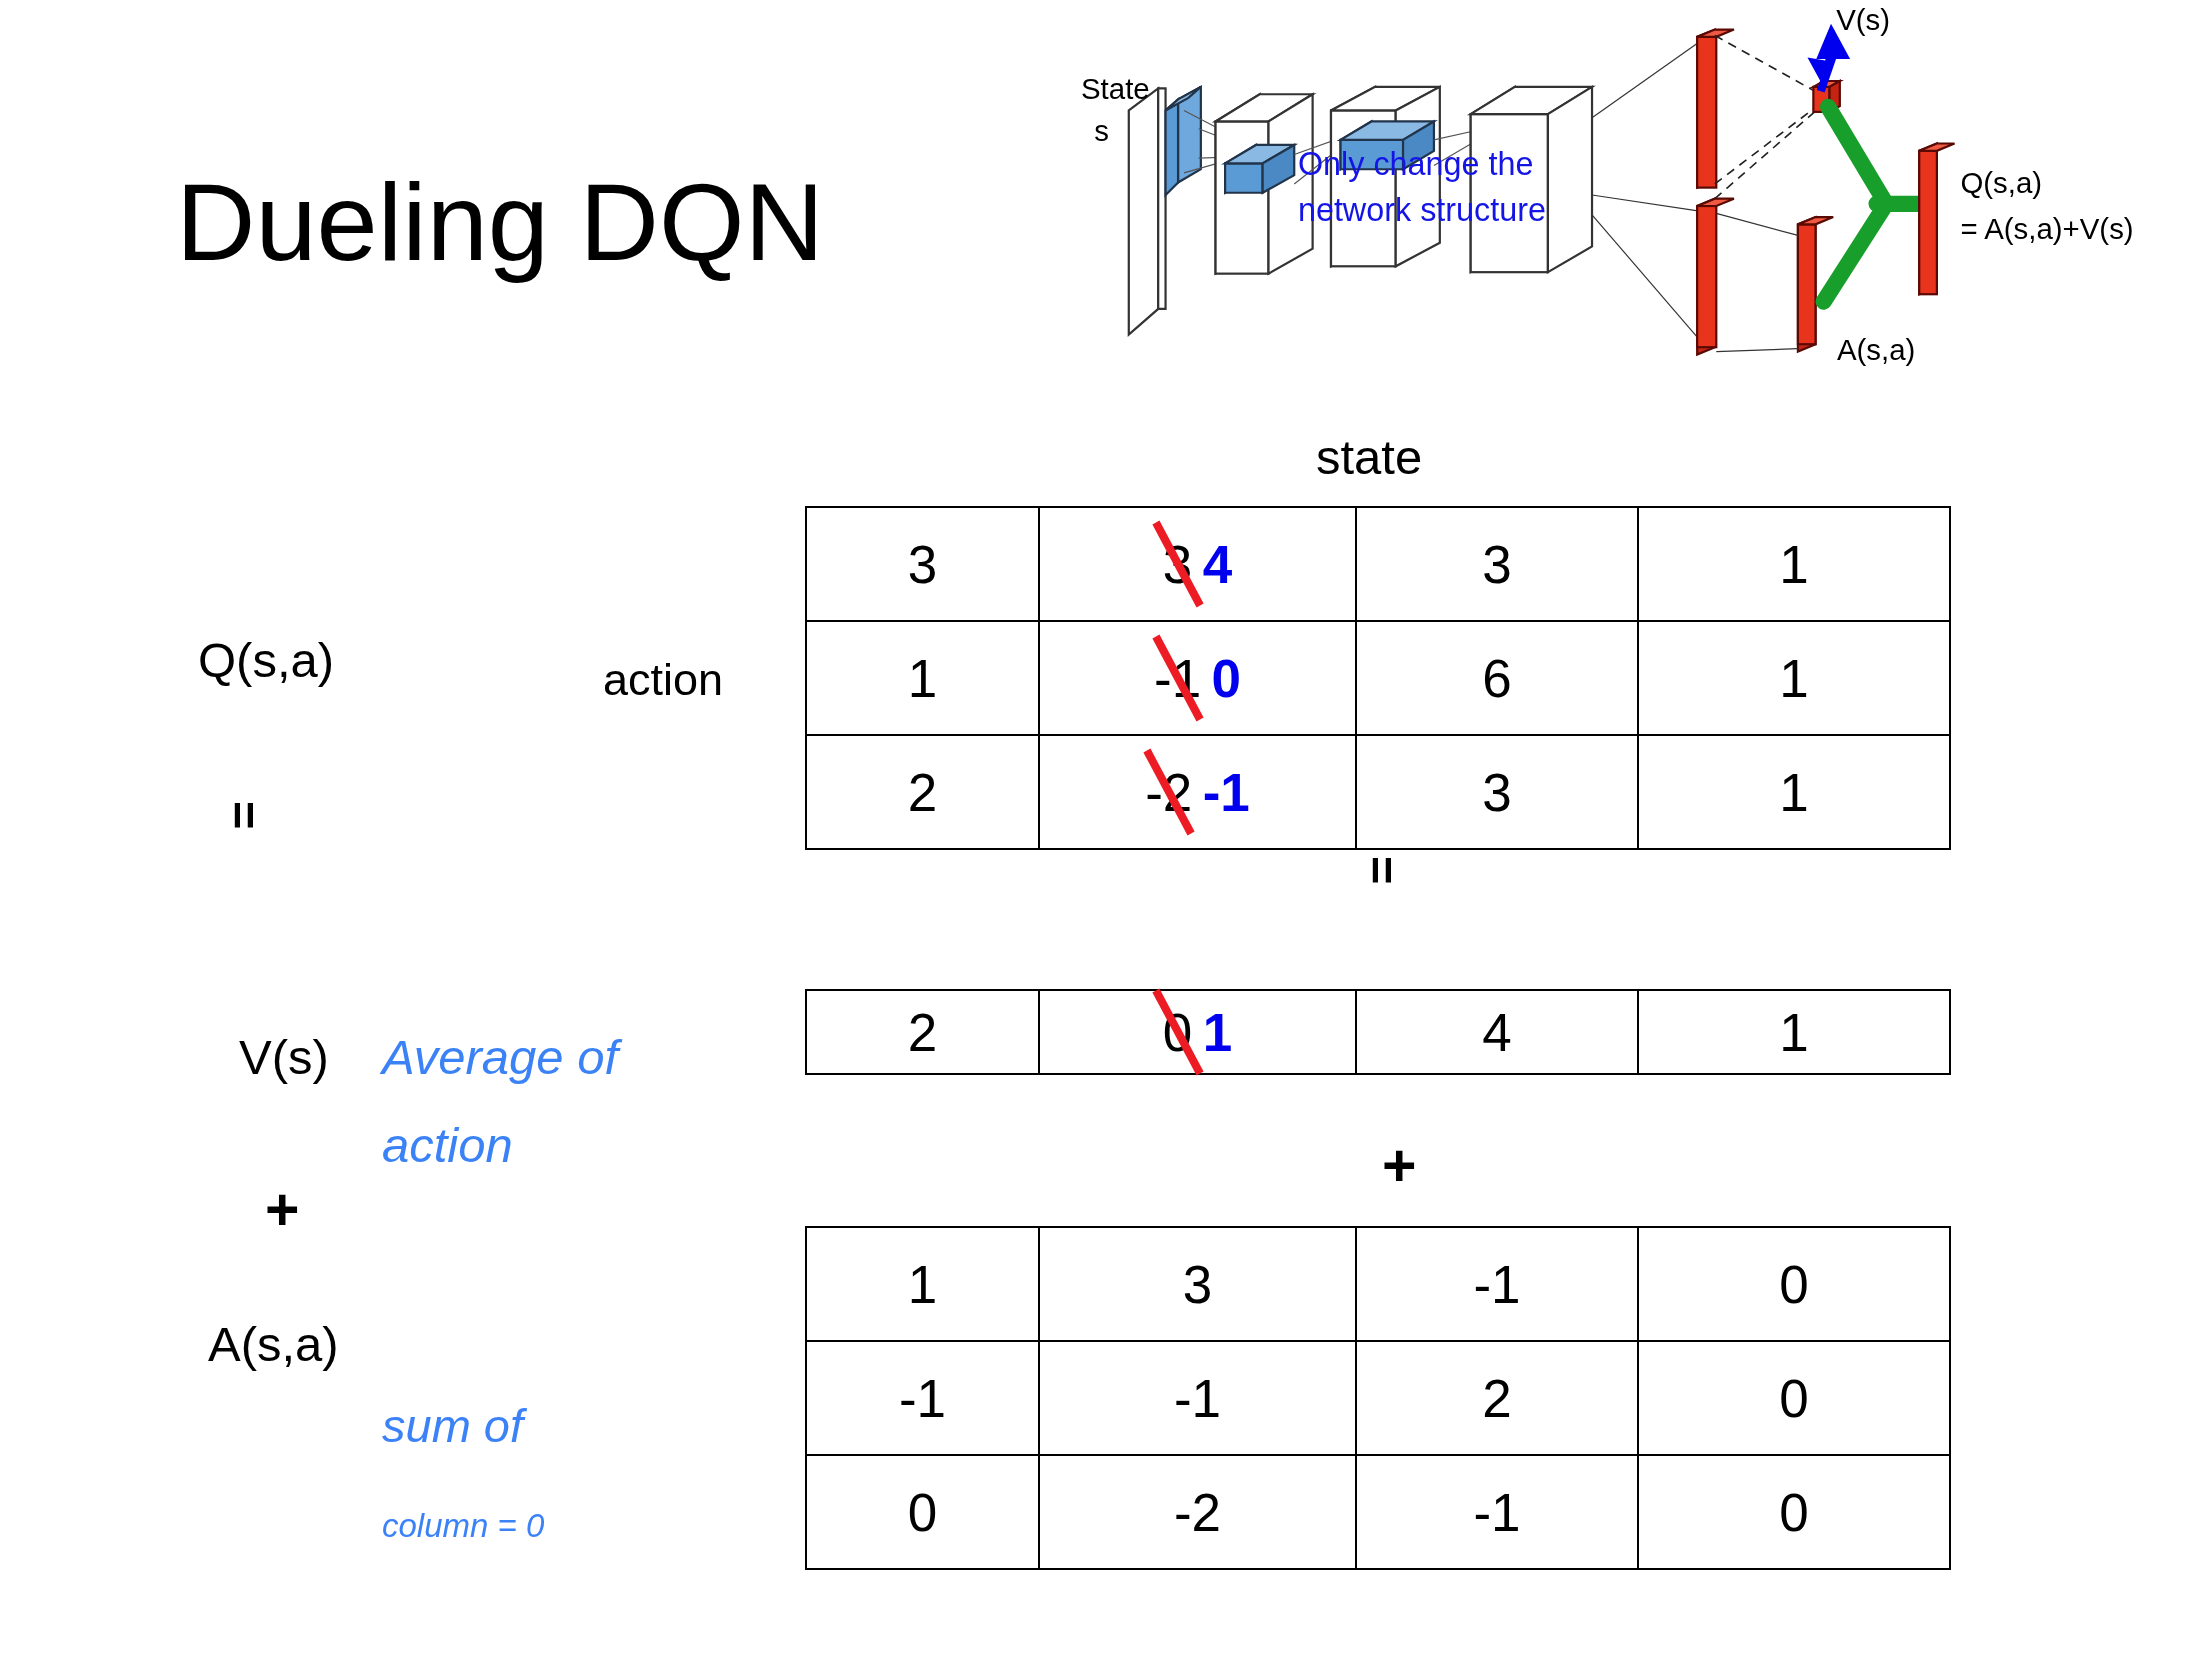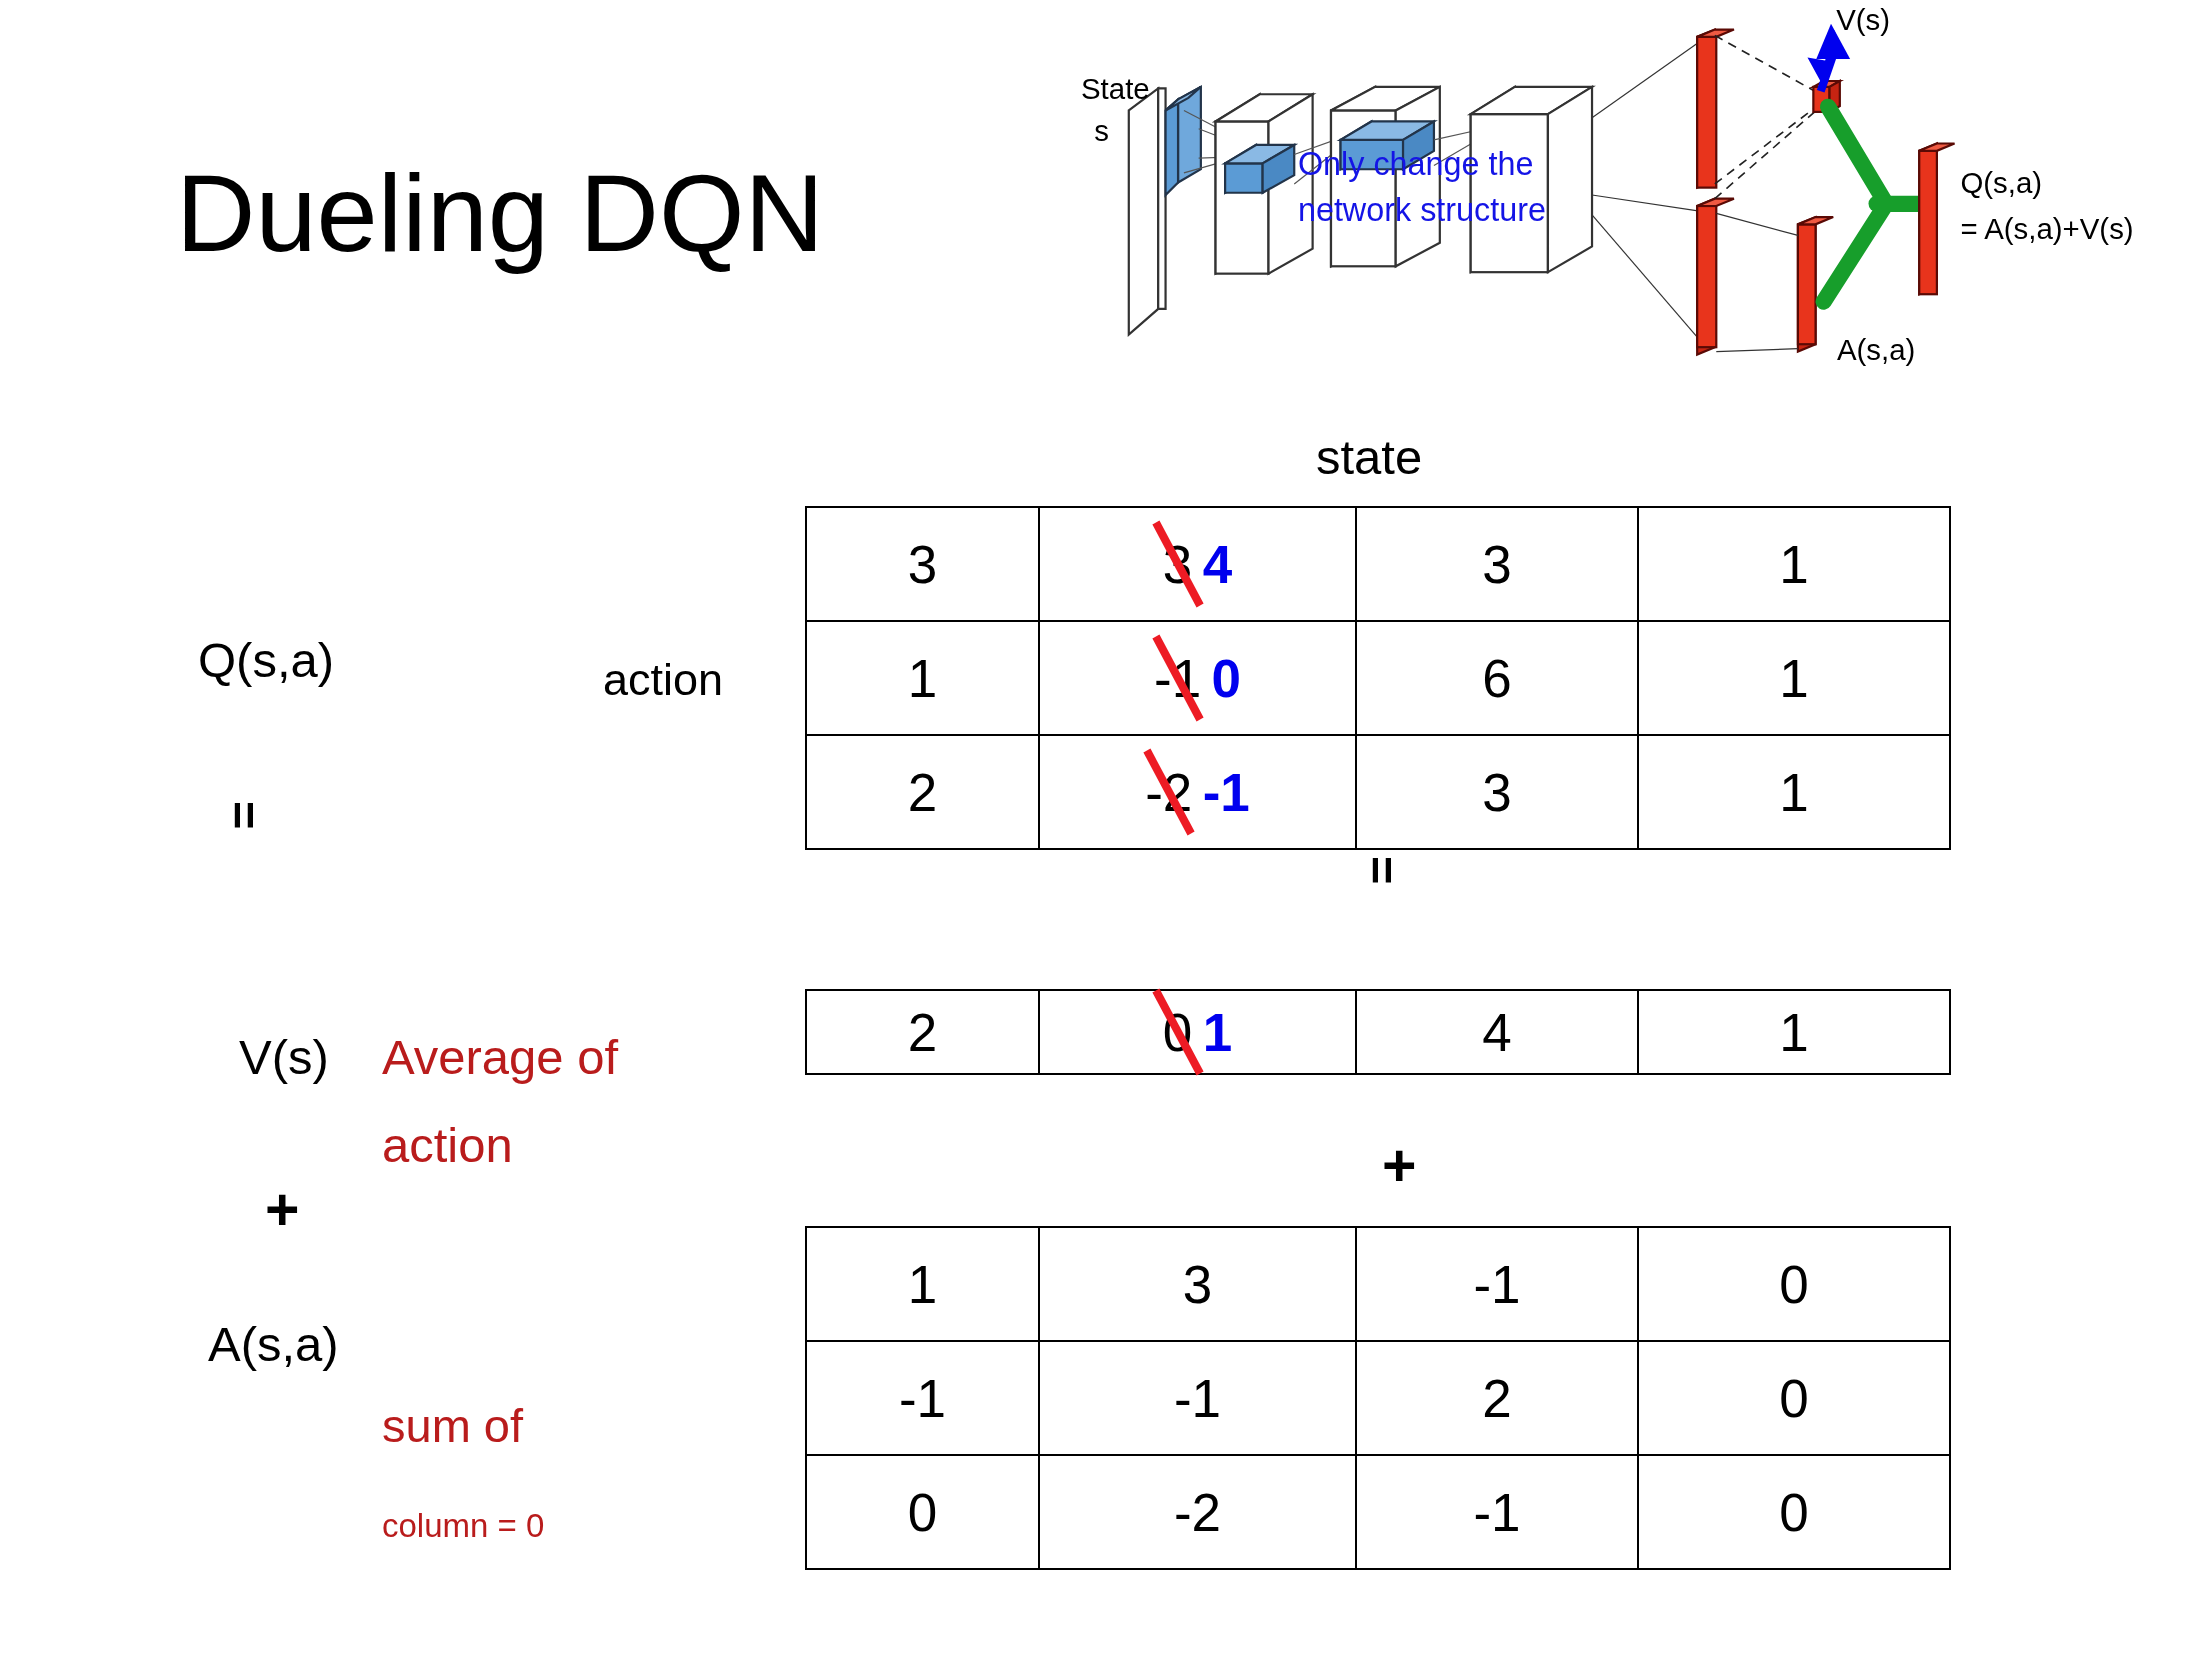--- a/index.html
+++ b/index.html
@@ -14,21 +14,21 @@
     background: #ffffff;
     font-family: "Liberation Sans", sans-serif;
     color: #000000;
     overflow: hidden;
   }
 
   
   #slide-title {
     position: absolute;
     left: 176px;
-    top: 158px;
+    top: 167px;
     font-size: 110px;
     line-height: 1.0;
     letter-spacing: 0px;
     color: #000000;
     white-space: nowrap;
   }
 
   
   #net-diagram {
     position: absolute;
@@ -52,21 +52,22 @@
 
   
   .lbl {
     position: absolute;
     white-space: nowrap;
     color: #000000;
   }
   .lbl-blue {
     position: absolute;
     white-space: nowrap;
-    color: #b91c1c;
+    color: #3b82f6;
+    font-style: italic;
   }
 
   #label-state   { left: 1316px; top: 429px;  font-size: 49px; }
   #label-qsa     { left: 198px;  top: 632px;  font-size: 49px; }
   #label-action  { left: 603px;  top: 654px;  font-size: 45px; }
   #eq-left       { left: 272px;  top: 801px; font-size: 49px; font-weight: 700; transform: rotate(90deg); transform-origin: left top;}
   #eq-mid        { left: 1410px; top: 856px; font-size: 49px; font-weight: 700; transform: rotate(90deg); transform-origin: left top;}
   #label-vs      { left: 239px;  top: 1029px; font-size: 49px; }
   #avg-line1     { left: 382px;  top: 1029px; font-size: 49px; }
   #avg-line2     { left: 382px;  top: 1117px; font-size: 49px; }

